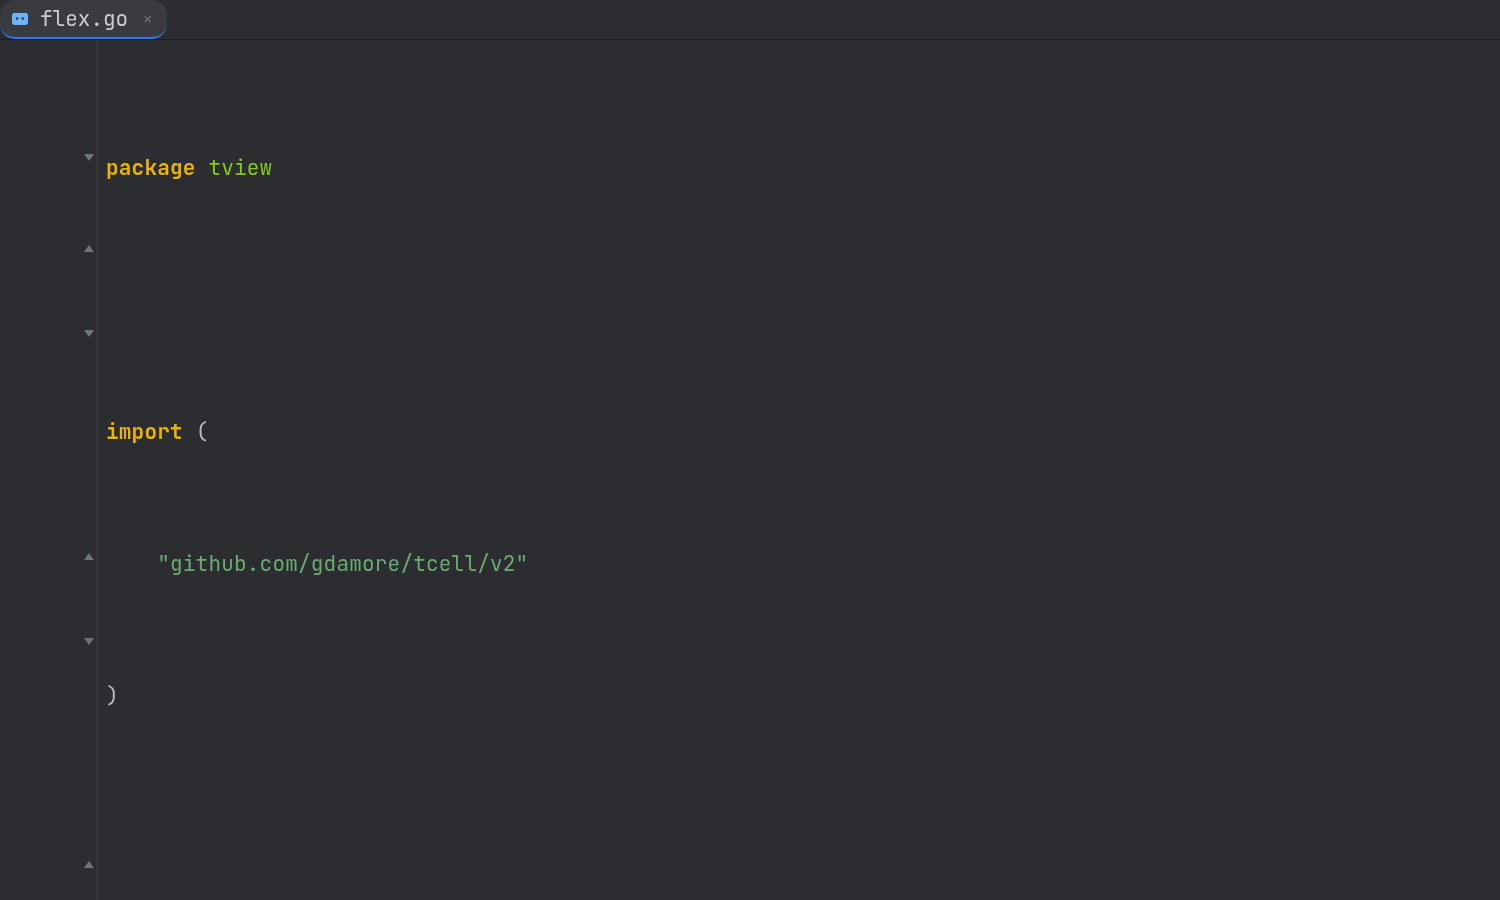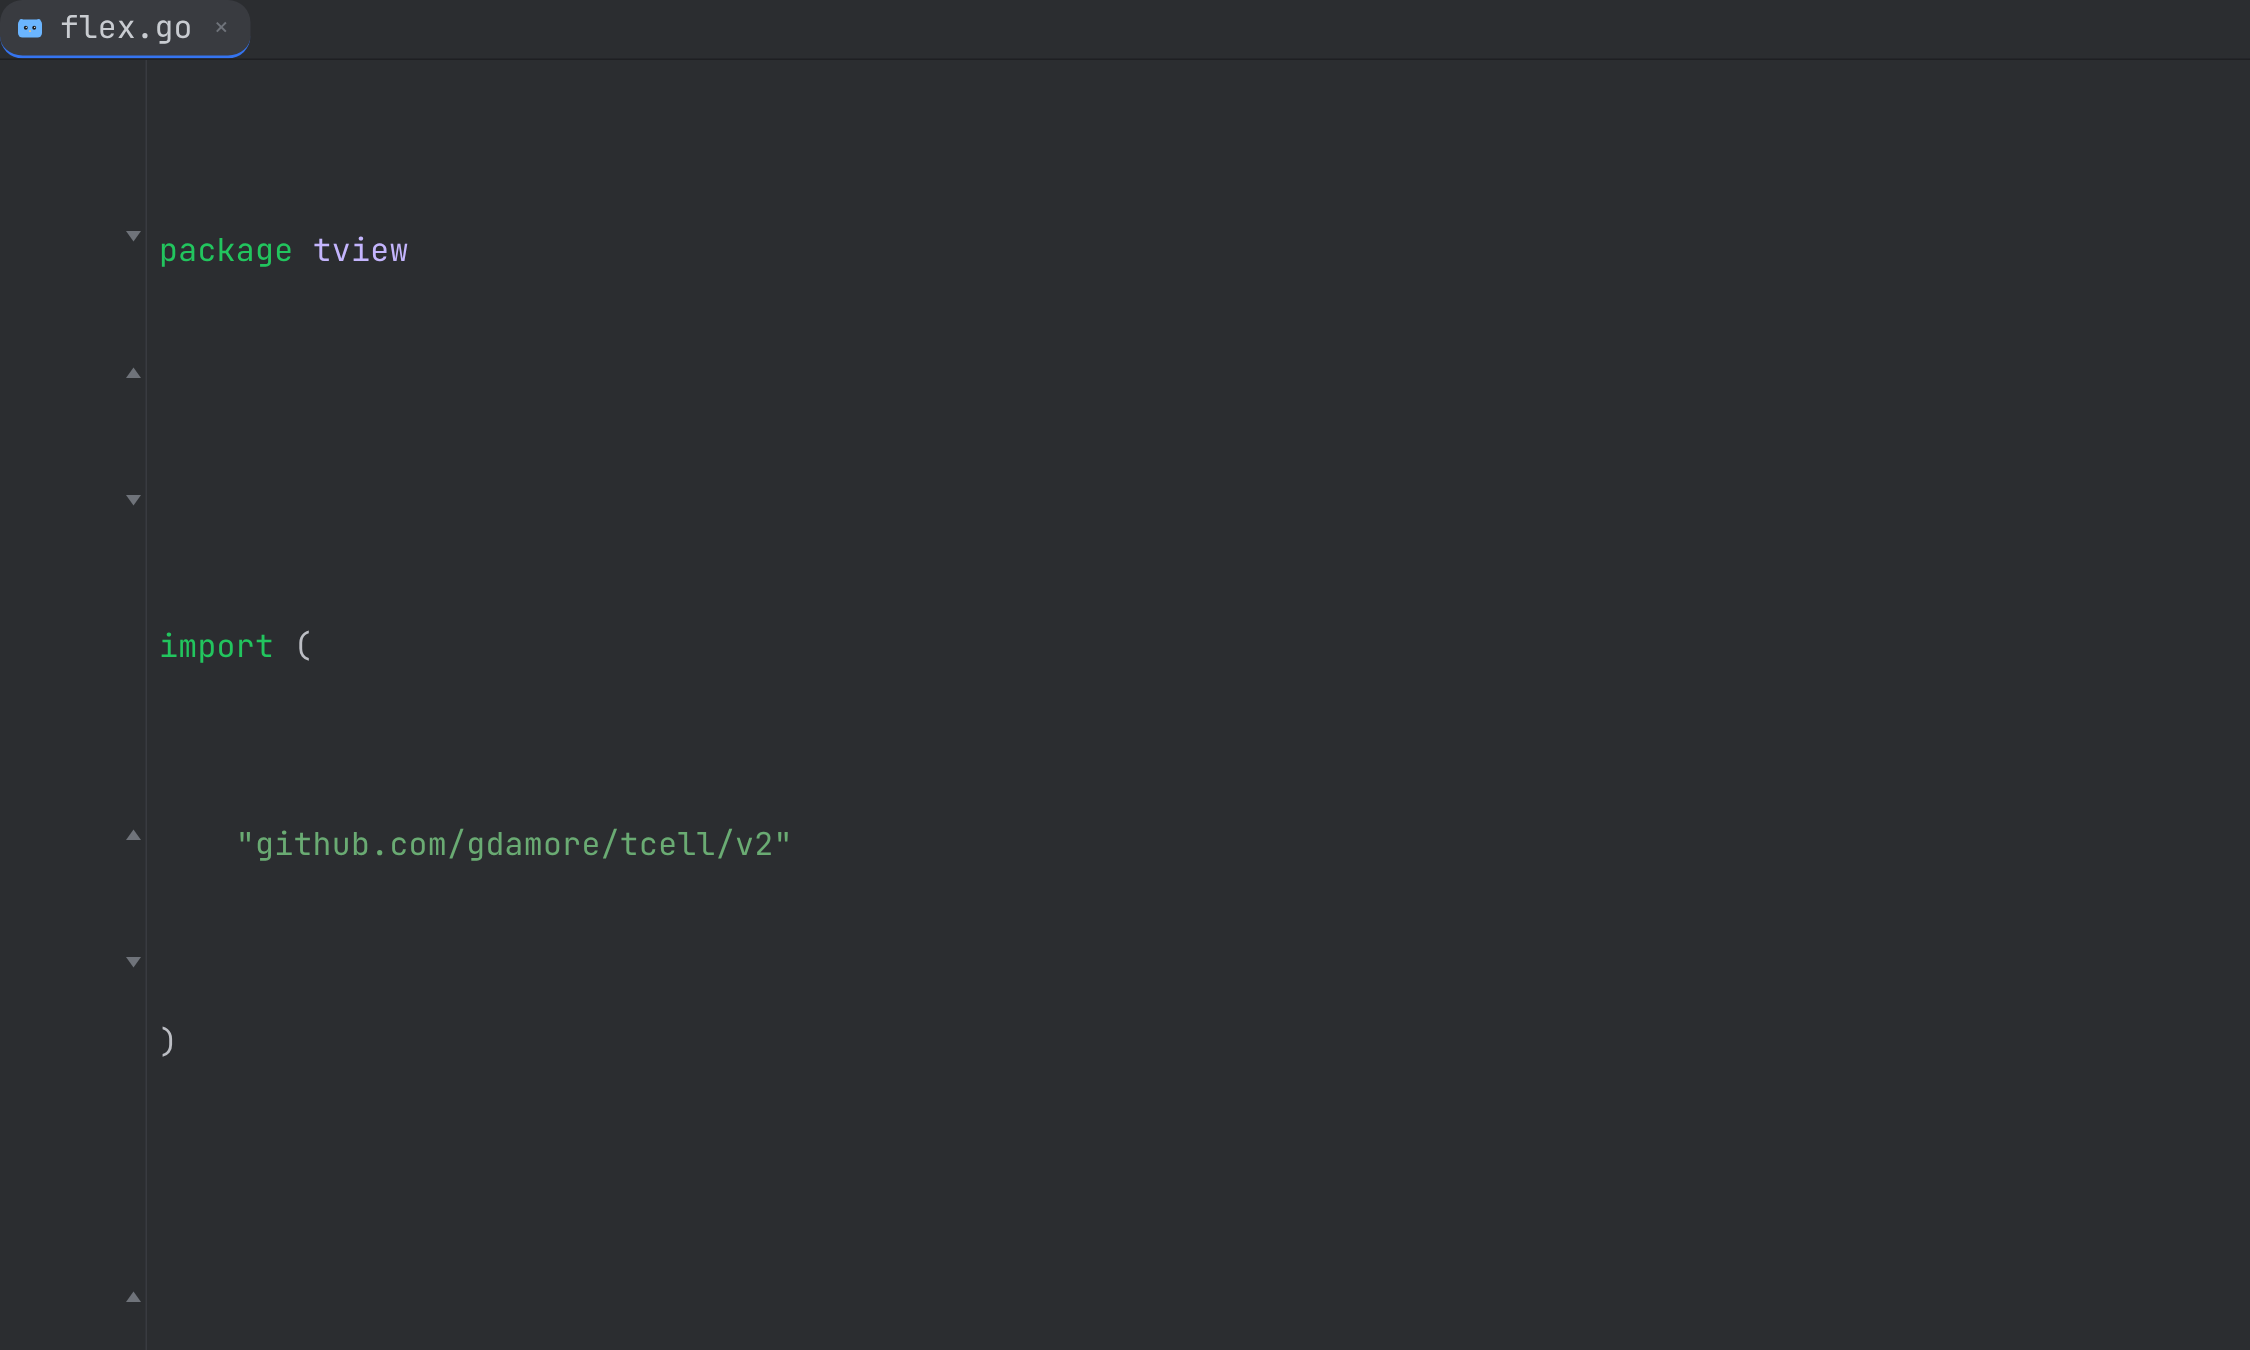--- a/index.html
+++ b/index.html
@@ -63,22 +63,22 @@
   .line { height: 44px; display:flex; align-items:center; padding-left: 8px;}
   .fold {
     position: absolute;
     left: 82px;
     width: 14px; height: 14px;
     color: #6f737a;
     font-size: 12px;
     display:flex; align-items:center; justify-content:center;
   }
   
-  .kw   { color: #22c55e; }           
-  .pkg  { color: #c4b5fd; }
+  .kw   { color: #eab308; font-weight: bold; }           
+  .pkg  { color: #84cc16; }
   .paren{ color: #bcbec4; }
   .str  { color: #6aab73; }
 </style>
 </head>
 <body>
 
 <div class="tabbar">
   <div class="tab">
     <span class="go-icon">
       <svg width="18" height="18" viewBox="0 0 18 18">

